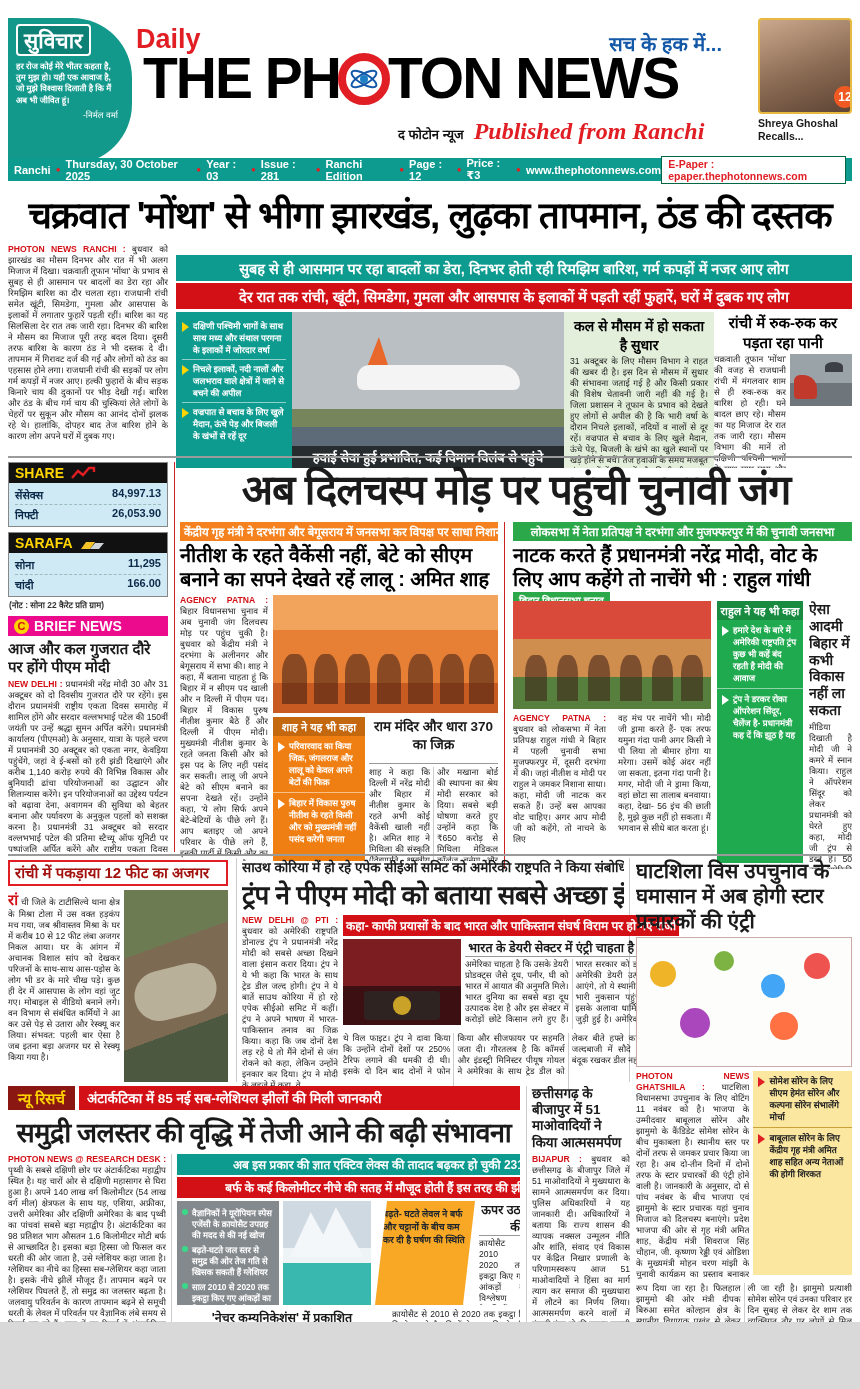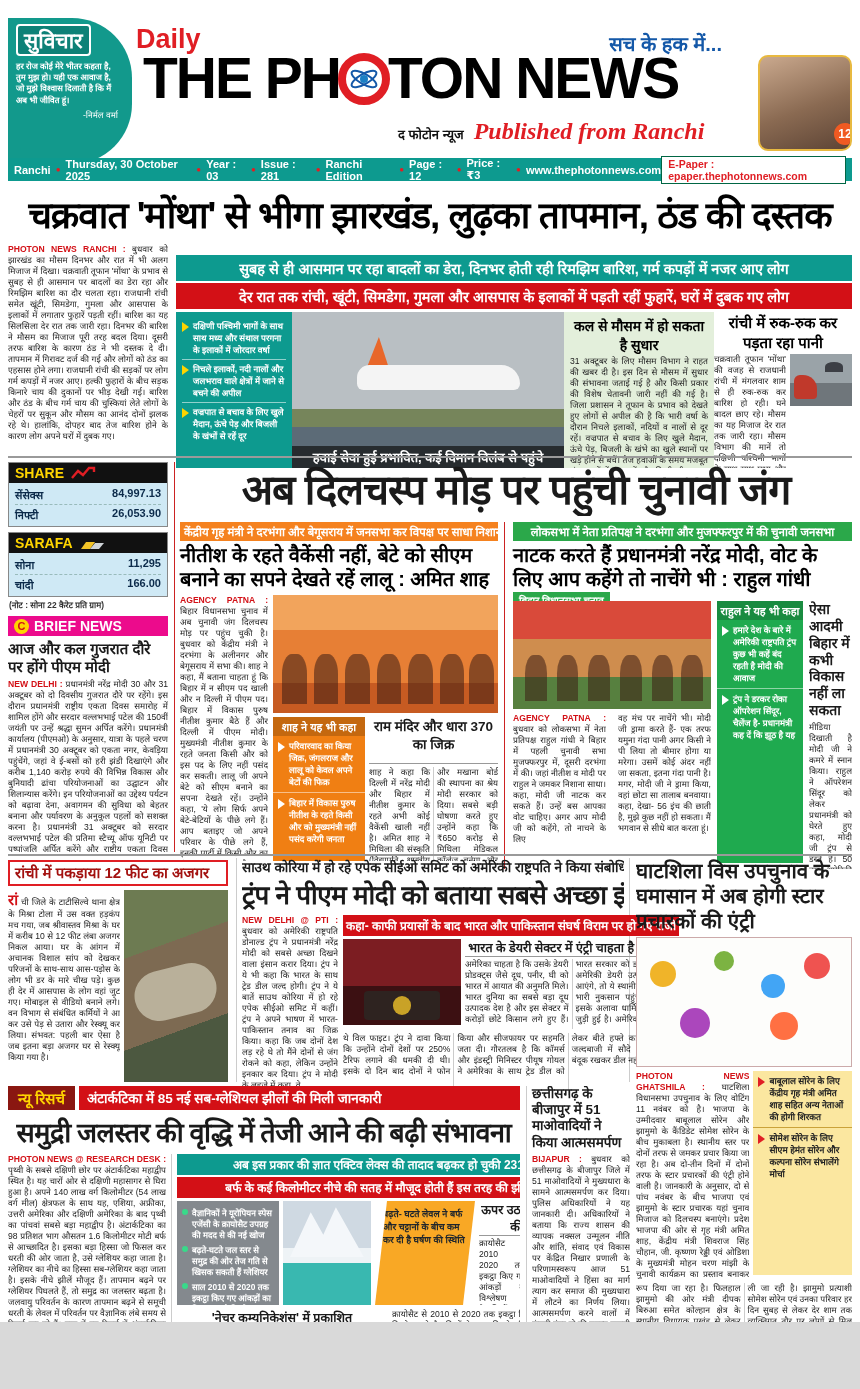--- a/index.html
+++ b/index.html
@@ -15,22 +15,22 @@
   .suvichar .t{font-size:21px;font-weight:900;color:#fff;border:2px solid #fff;display:inline-block;
                padding:0 6px;border-radius:4px;background:#0e8177;}
   .suvichar .q{font-size:8.3px;line-height:1.35;margin-top:5px;font-weight:bold;}
   .suvichar .a{font-size:8.5px;text-align:right;margin-top:3px;}
   .daily{color:#e01e24;font-weight:900;font-size:27px;}
   .mast{font-weight:900;font-size:57px;letter-spacing:-2px;color:#000;line-height:1;display:flex;align-items:center;}
   .tagline{color:#1458a8;font-weight:900;font-size:20px;}
   .hindiname{font-weight:900;font-size:13px;color:#111;}
   .published{color:#e01e24;font-weight:900;font-style:italic;font-size:24px;font-family:"Liberation Serif","DejaVu Serif",serif;}
   .promo{width:94px;text-align:left;}
-  .promo .ph{width:90px;height:92px;border:2px solid #e8b940;border-radius:10px;
-             background:linear-gradient(160deg,#caa98e 0%,#8a6a52 55%,#5d4435 100%);position:relative;margin-top:37px;}
+  .promo .ph{width:90px;height:92px;border:2px solid #e8b940;border-radius:4px;
+             background:linear-gradient(160deg,#caa98e 0%,#8a6a52 55%,#5d4435 100%);position:relative;}
   .promo .badge{position:absolute;right:-6px;bottom:4px;width:22px;height:22px;border-radius:50%;
                 background:#f05a22;color:#fff;font-weight:900;font-size:12px;display:flex;align-items:center;justify-content:center;}
   .promo .cap{font-size:10.5px;font-weight:bold;line-height:1.25;margin-top:3px;}
   .infobar{background:#0d9a8f;color:#fff;display:flex;align-items:center;font-weight:bold;font-size:11px;padding:0 6px;}
   .infobar .seg{display:flex;align-items:center;}
   .infobar .seg + .seg::before{content:"●";color:#e01e24;font-size:8px;margin:0 5px;}
   .epaper{margin-left:auto;background:#fff;color:#e01e24;font-weight:bold;font-size:10.5px;
           border:1px solid #064;padding:1px 6px;}
 
   
@@ -437,25 +437,25 @@
       <div class="doodle" style="left:62%;top:58%;width:28px;height:28px;background:#ff7043;"></div>
     </div>
     <div style="display:flex;gap:4px;margin-top:4px;">
       <div class="tiny" style="flex:1.15;height:208px;overflow:hidden;">
         <span class="dateline">PHOTON NEWS GHATSHILA :</span>
         <span>घाटशिला विधानसभा उपचुनाव के लिए वोटिंग 11 नवंबर को है। भाजपा के उम्मीदवार बाबूलाल सोरेन और झामुमो के कैंडिडेट सोमेश सोरेन के बीच मुकाबला है। स्थानीय स्तर पर दोनों तरफ से जमकर प्रचार किया जा रहा है। अब दो-तीन दिनों में दोनों तरफ के स्टार प्रचारकों की एंट्री होने वाली है। जानकारी के अनुसार, दो से पांच नवंबर के बीच भाजपा एवं झामुमो के स्टार प्रचारक यहां चुनाव मिजाज को दिलचस्प बनाएंगे। प्रदेश भाजपा की ओर से गृह मंत्री अमित शाह, केंद्रीय मंत्री शिवराज सिंह चौहान, जी. कृष्णण रेड्डी एवं ओडिशा के मुख्यमंत्री मोहन चरण मांझी के चुनावी कार्यक्रम का प्रस्ताव बनाकर केंद्रीय नेतृत्व को भेजा गया है। दूसरी ओर झामुमो के दो प्रमुख स्टार प्रचारक पार्टी के केंद्रीय अध्यक्ष-सह-मुख्यमंत्री हेमंत सोरेन और उनकी पत्नी विधायक कल्पना सोरेन के कार्यक्रम को अंतिम</span>
       </div>
       <div class="side-yellow" style="flex:1;height:204px;overflow:hidden;">
         <div class="it">
             <span class="chev-r"></span>
-            <span>बाबूलाल सोरेन के लिए केंद्रीय गृह मंत्री अमित शाह सहित अन्य नेताओं की होगी शिरकत</span>
+            <span>सोमेश सोरेन के लिए सीएम हेमंत सोरेन और कल्पना सोरेन संभालेंगे मोर्चा</span>
           </div>
         <div class="it">
             <span class="chev-r"></span>
-            <span>सोमेश सोरेन के लिए सीएम हेमंत सोरेन और कल्पना सोरेन संभालेंगे मोर्चा</span>
+            <span>बाबूलाल सोरेन के लिए केंद्रीय गृह मंत्री अमित शाह सहित अन्य नेताओं की होगी शिरकत</span>
           </div>
       </div>
     </div>
     <div class="tiny cols2" style="margin-top:4px;height:106px;overflow:hidden;">रूप दिया जा रहा है। फिलहाल झामुमो की ओर मंत्री दीपक बिरुआ समेत कोल्हान क्षेत्र के स्थानीय विधायक प्रखंड से लेकर बूथ स्तर तक अपने काम में जुटे हुए हैं। हर दिन प्रखंड एवं पंचायत स्तर के कार्यकर्ताओं से रिपोर्टिंग ली जा रही है। झामुमो प्रत्याशी सोमेश सोरेन एवं उनका परिवार हर दिन सुबह से लेकर देर शाम तक व्यक्तिगत तौर पर लोगों से मिल रहे हैं। मतदाताओं से रूबरू होकर उनका आशीर्वाद मांग रहे हैं।</div>
   </div>
 
   <div class="abs" style="left:8px;top:1086px;width:512px;height:256px;overflow:hidden;">
     <div style="display:flex;align-items:stretch;gap:4px;">
       <div class="nr-label">न्यू रिसर्च</div>
       <div class="nr-strip nowrap">अंटार्कटिका में 85 नई सब-ग्लेशियल झीलों की मिली जानकारी</div>

